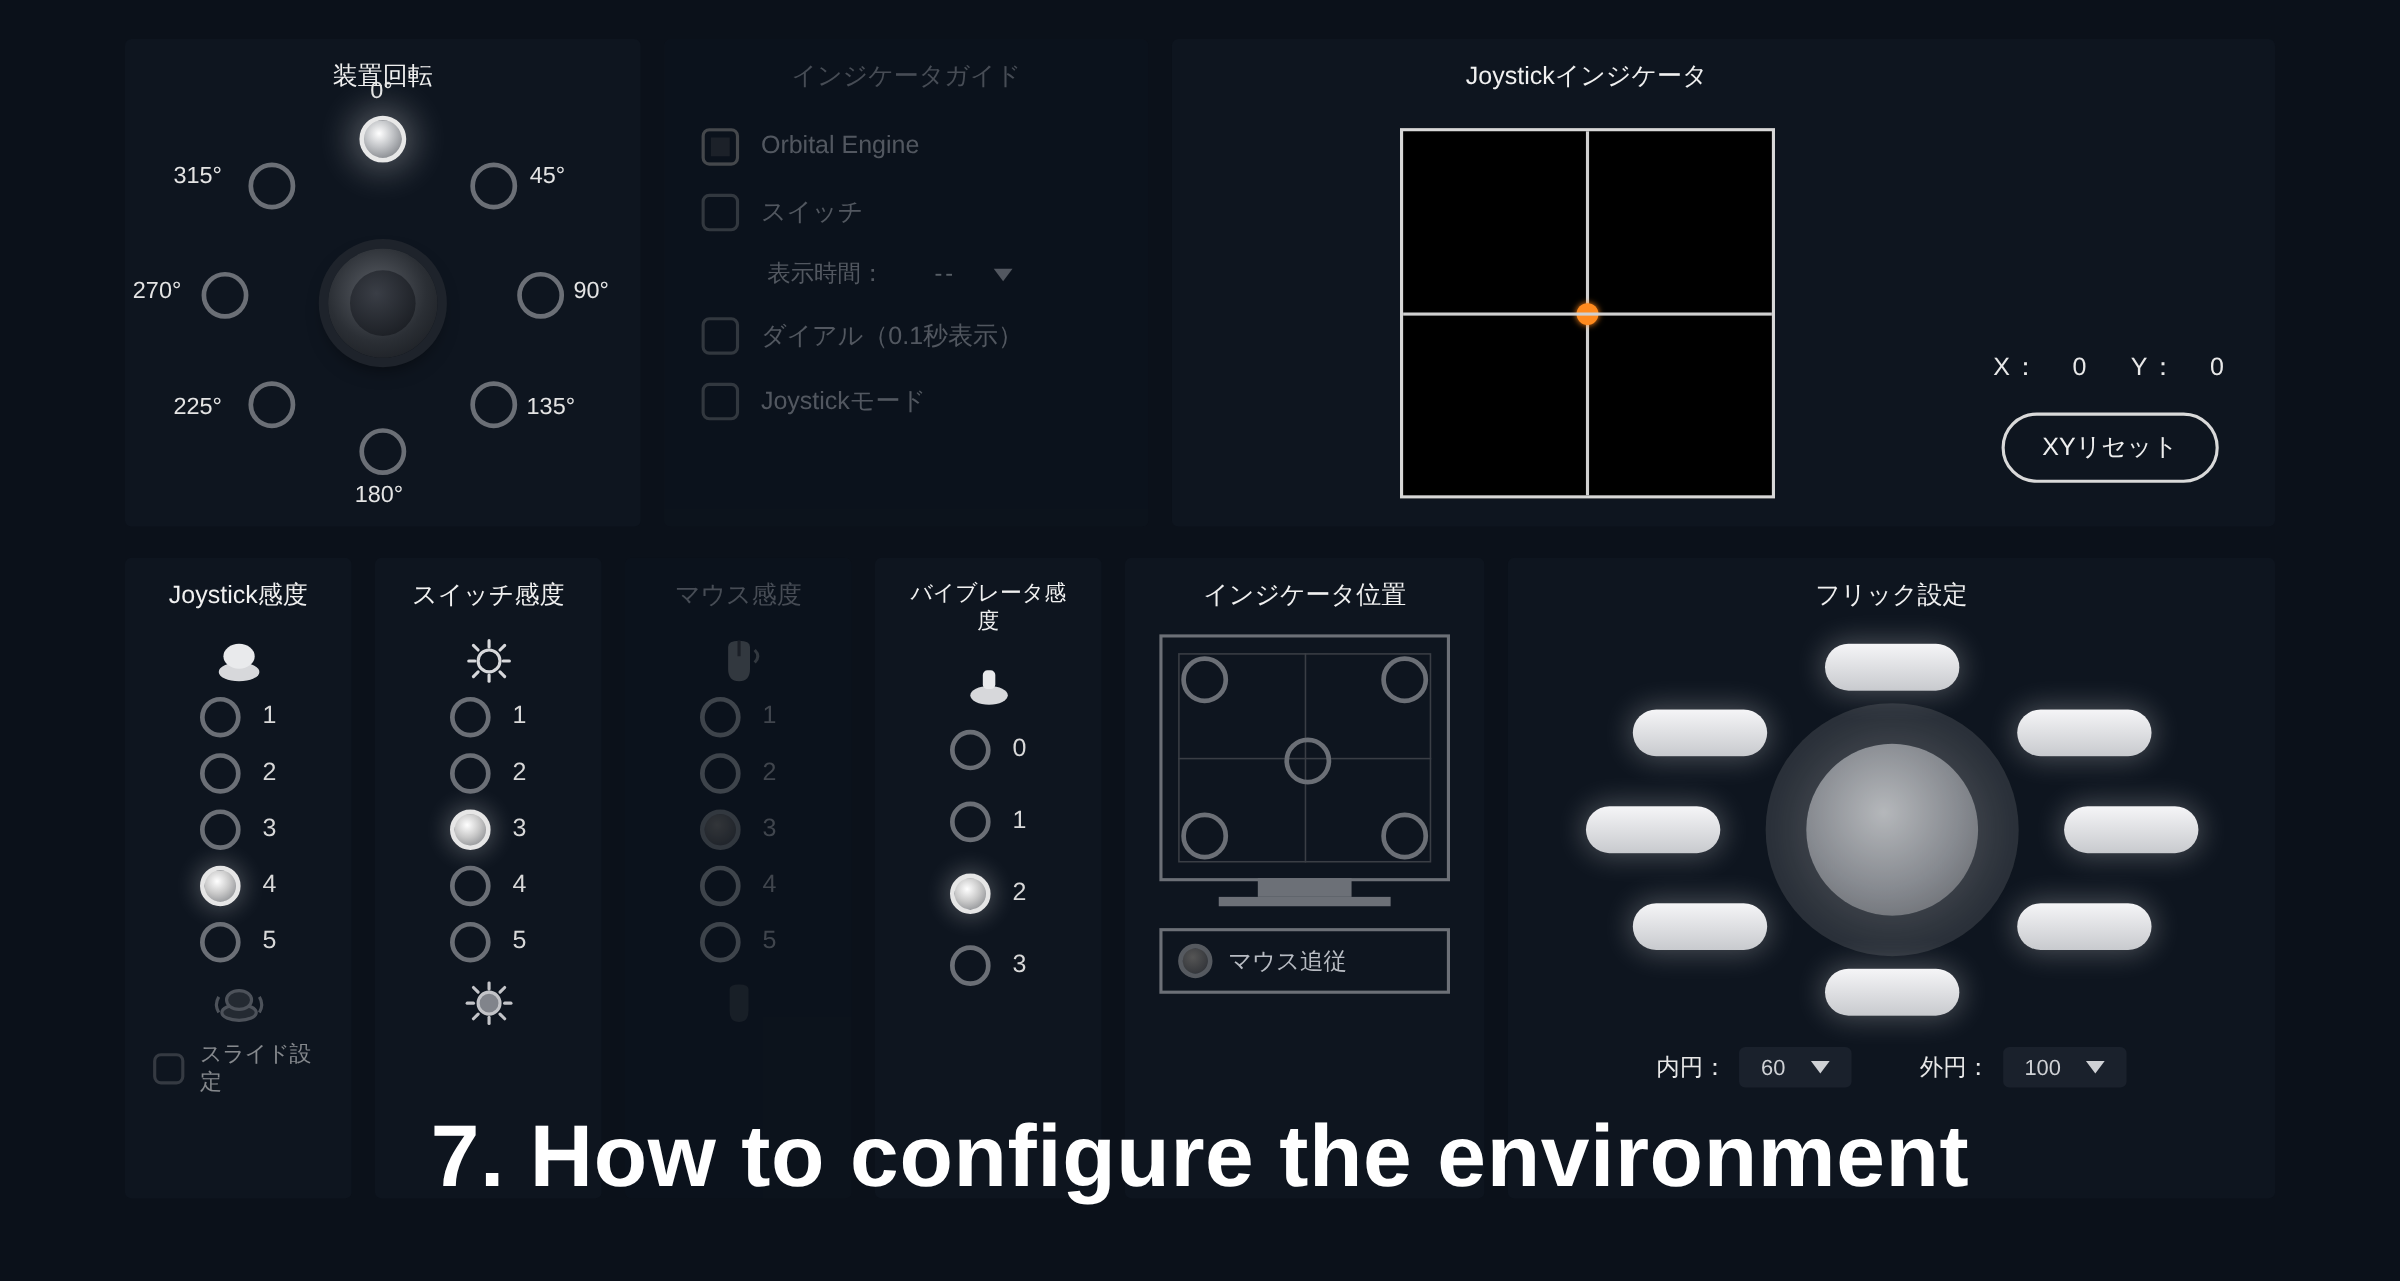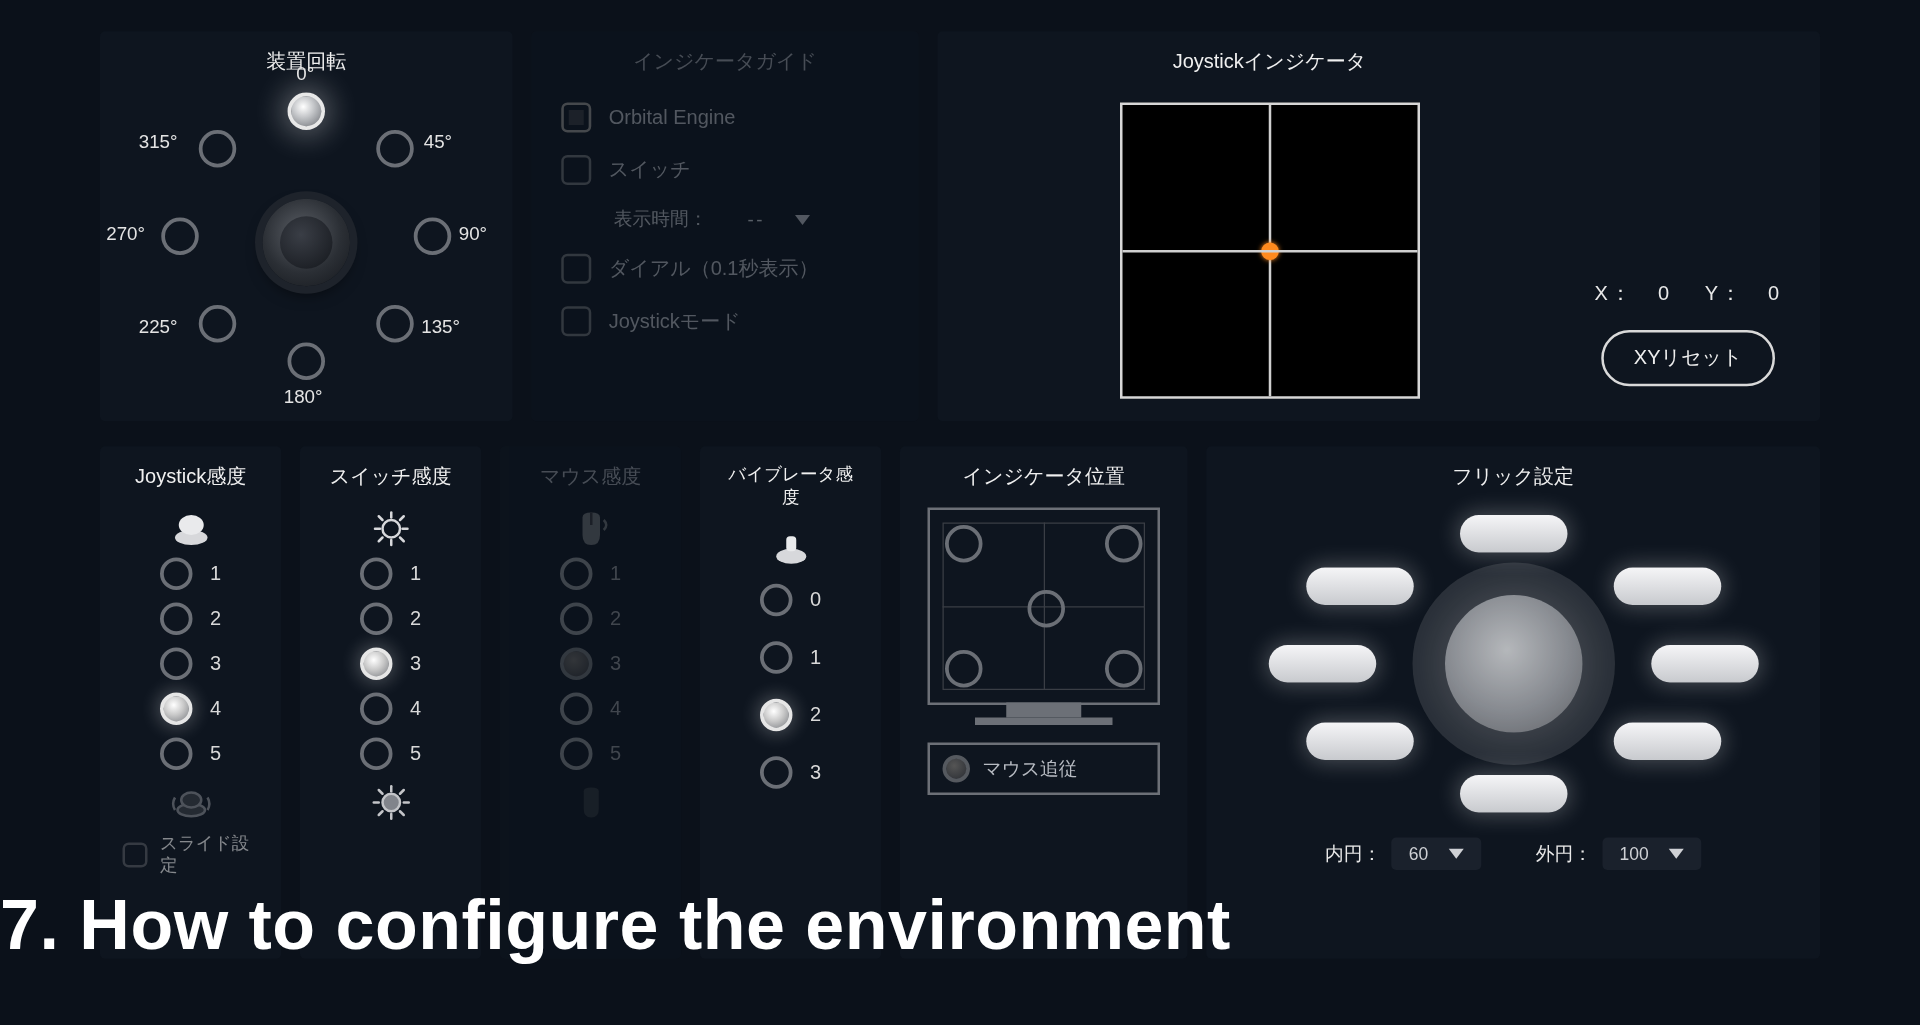--- a/index.html
+++ b/index.html
@@ -149,21 +149,21 @@
 .flick-sel { display:flex; align-items:center; gap:8px; }
 .flick-dd { background:#1a212c; padding:5px 14px; border-radius:4px; display:flex; align-items:center; gap:10px; font-size:14px; color:#cfd1d5;}
 .flick-dd .dd-caret{ border-top-color:#cfd1d5; }
 
 
 svg { display:block; }
 
 
 .overlay-title {
   position:absolute; left:0; right:0; bottom:60px;
-  font-size:70px; font-weight:700; color:#fff;
+  text-align:center; font-size:70px; font-weight:700; color:#fff;
   letter-spacing:.5px;
 }
 </style>
 </head>
 <body>
 
 <div class="content">
 
 <div class="row">
 

